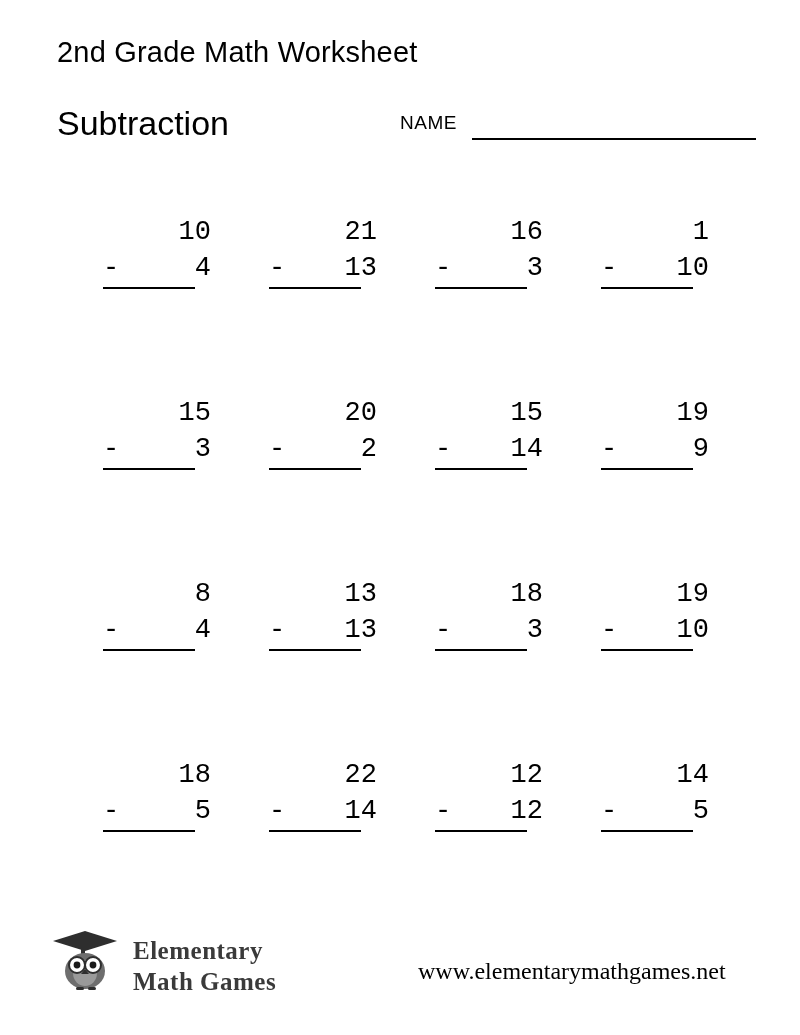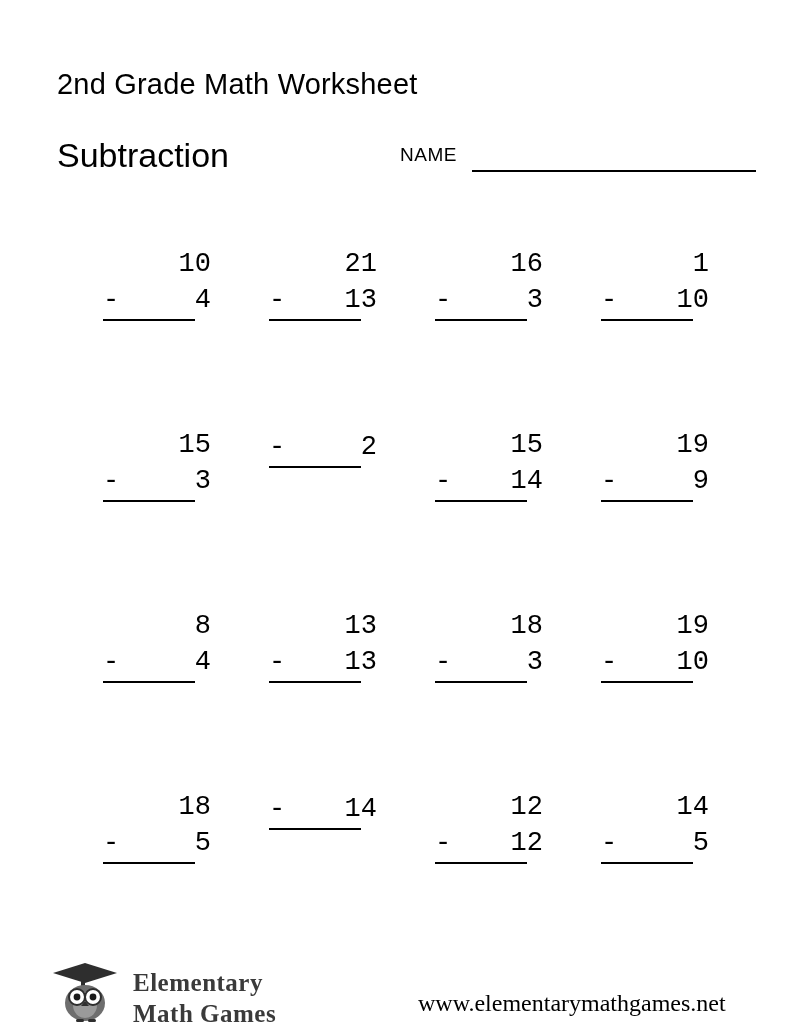--- a/index.html
+++ b/index.html
@@ -14,21 +14,20 @@
     color: #000000;
     position: relative;
     overflow: hidden;
   }
 
   .sheet {
     position: absolute;
     left: 0; top: 0;
     width: 800px;
     height: 744px;
-    margin-top: 32px;
   }
 
   .title {
     position: absolute;
     left: 57px;
     top: 36px;
     font-size: 29px;
     letter-spacing: 0.2px;
     white-space: nowrap;
   }
@@ -207,20 +206,21 @@
     <div class="prow">
       <div class="problem c0">
         <div class="top">15</div>
         <div class="bottom">
           <span class="op">-</span>
           <span class="num2">3</span>
         </div>
         <div class="rule"></div>
       </div>
       <div class="problem c1">
+        <div class="top">20</div>
         <div class="bottom">
           <span class="op">-</span>
           <span class="num2">2</span>
         </div>
         <div class="rule"></div>
       </div>
       <div class="problem c2">
         <div class="top">15</div>
         <div class="bottom">
           <span class="op">-</span>
@@ -276,20 +276,21 @@
     <div class="prow">
       <div class="problem c0">
         <div class="top">18</div>
         <div class="bottom">
           <span class="op">-</span>
           <span class="num2">5</span>
         </div>
         <div class="rule"></div>
       </div>
       <div class="problem c1">
+        <div class="top">22</div>
         <div class="bottom">
           <span class="op">-</span>
           <span class="num2">14</span>
         </div>
         <div class="rule"></div>
       </div>
       <div class="problem c2">
         <div class="top">12</div>
         <div class="bottom">
           <span class="op">-</span>

